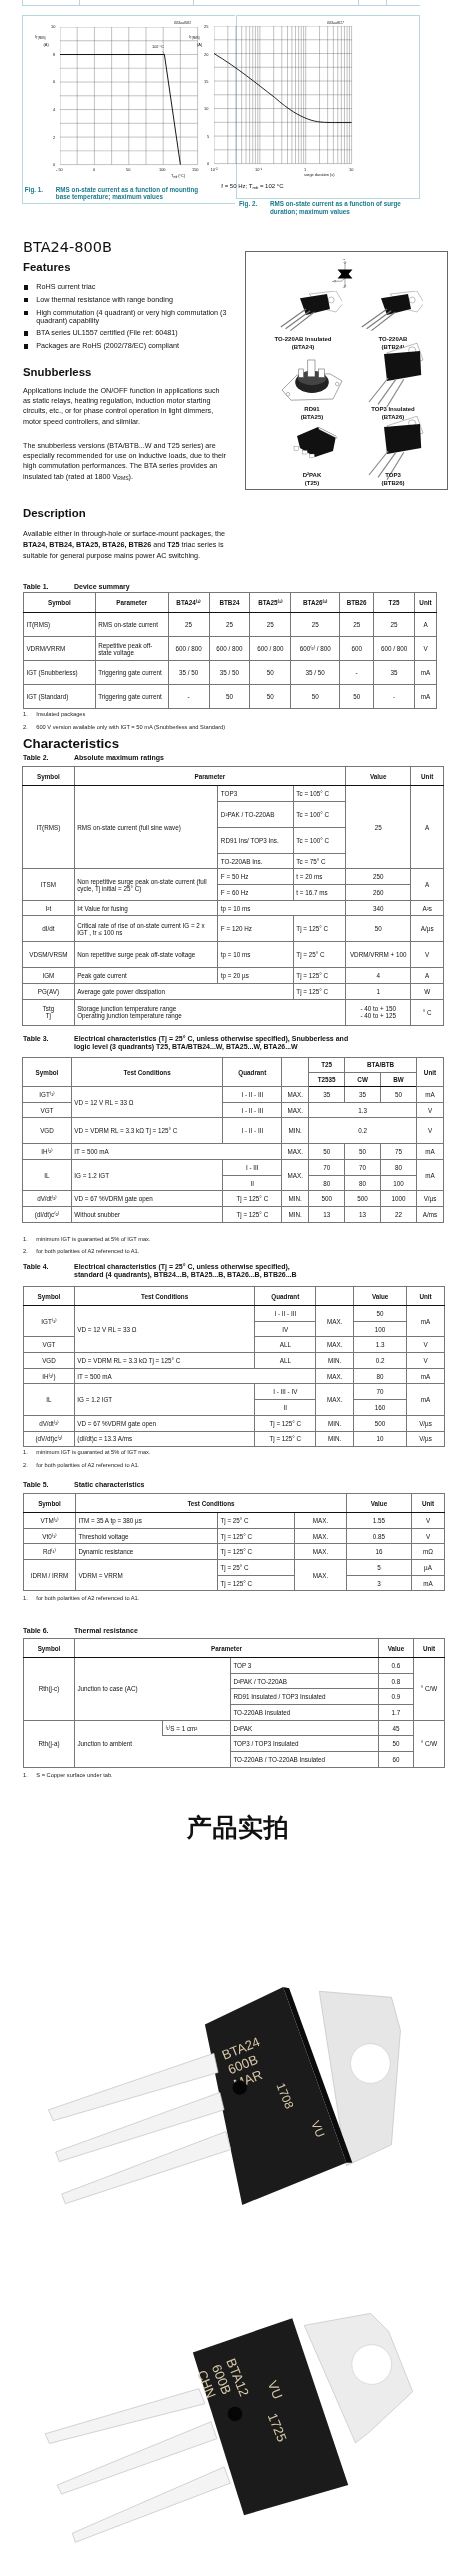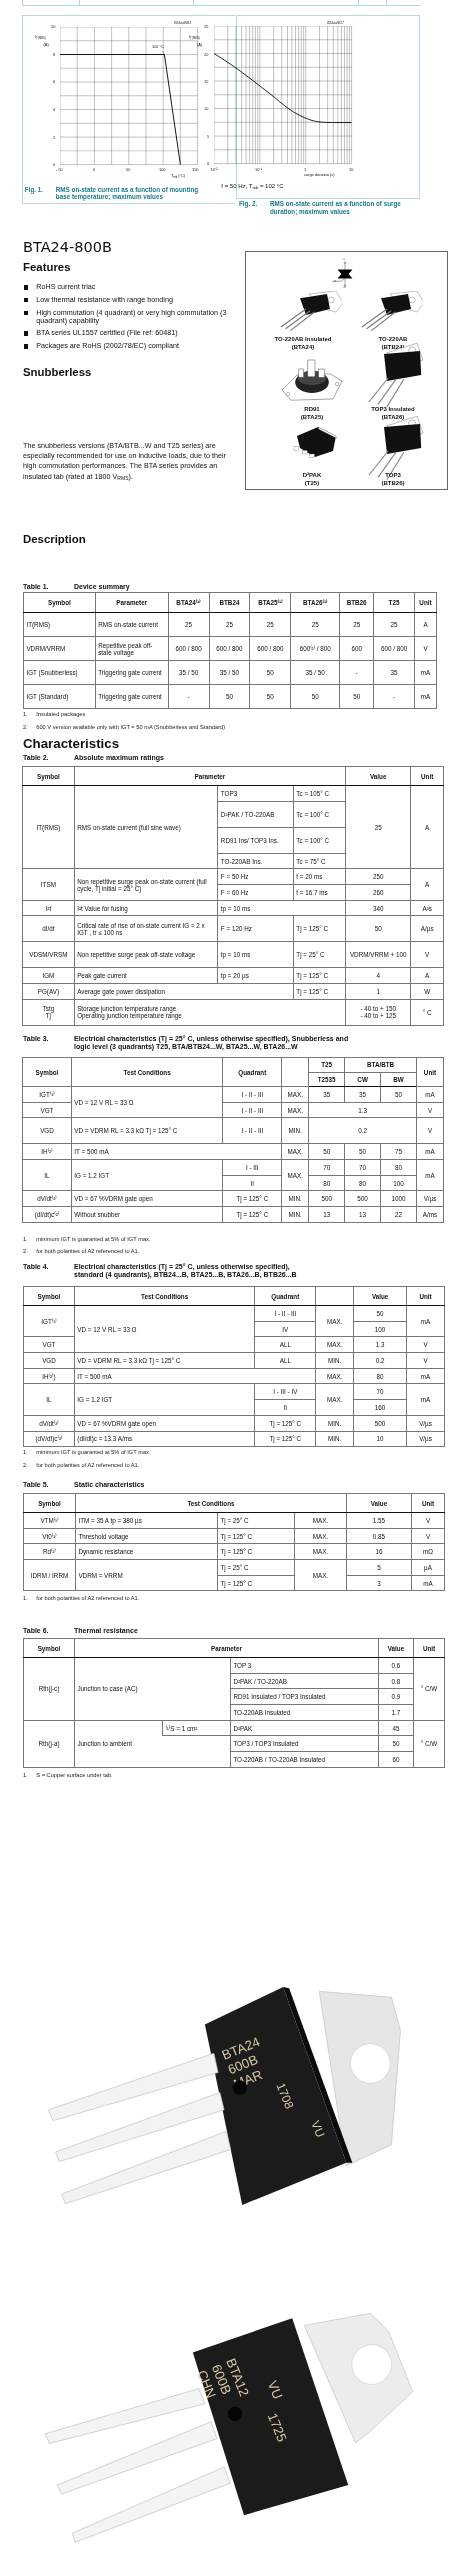--- a/index.html
+++ b/index.html
@@ -178,23 +178,25 @@
   <div class="h2" style="top:261px">Features</div>
   <ul class="bullets">
     <li>RoHS current triac</li>
     <li>Low thermal resistance with range bonding</li>
     <li style="margin-bottom:4.2px">High commutation (4 quadrant) or very high commutation (3 quadrant) capability</li>
     <li>BTA series UL1557 certified (File ref: 60481)</li>
     <li>Packages are RoHS (2002/78/EC) compliant</li>
   </ul>
 
   <div class="h2" style="top:366px">Snubberless</div>
+  <div class="para" style="top:386px">Applications include the ON/OFF function in applications such as static relays, heating regulation, induction motor starting circuits, etc., or for phase control operation in light dimmers, motor speed controllers, and silmilar.</div>
   <div class="para" style="top:441px"><span>The snubberless versions (BTA/BTB...W and T25 series) are especially recommended for use on inductive loads, due to their high commutation performances. The BTA series provides an insulated tab (rated at 1800 V</span><sub>RMS</sub><span>).</span></div>
 
-  <div class="h2" style="top:533px">Description</div>
+  <div class="h2" style="top:507px">Description</div>
+  <div class="para" style="top:528px;font-size:7.2px;line-height:11px"><span>Available either in through-hole or surface-mount packages, the </span><b>BTA24, BTB24, BTA25, BTA26, BTB26</b><span> and </span><b>T25</b><span> triac series is suitable for general purpose mains power AC switching.</span></div>
 
   <div class="pkgbox">
     <svg style="position:absolute;left:87px;top:7.2px" width="24" height="33" viewBox="0 0 40 55">
       <circle cx="20" cy="6" r="1.5" fill="none" stroke="#000" stroke-width="0.6"></circle>
       <line x1="20" y1="7" x2="20" y2="18" stroke="#000" stroke-width="0.6"></line>
       <line x1="8" y1="18" x2="32" y2="18" stroke="#000" stroke-width="0.8"></line>
       <polygon points="8,18 20,32 32,18" fill="#000"></polygon>
       <polygon points="8,32 20,18 32,32" fill="#000"></polygon>
       <line x1="8" y1="32" x2="32" y2="32" stroke="#000" stroke-width="0.8"></line>
       <line x1="20" y1="32" x2="20" y2="44" stroke="#000" stroke-width="0.6"></line>
@@ -778,20 +780,21 @@
         </tr>
       <tr style="height:15.7px">
           <td style="border:none;border-bottom:0.6px solid #777"></td>
           <td class="l">TO-220AB / TO-220AB Insulated</td>
           <td>60</td>
         </tr>
     </tbody>
   </table>
   <div class="fn" style="top:1772px"><span class="n">1.</span><span>S = Copper surface under tab.</span></div>
 
+  <div class="photo-title">产品实拍</div>
 
   <svg class="photo" style="left:0;top:1898px" width="476" height="337" viewBox="0 0 790 560">
     <polygon points="530,155 650,165 665,220 650,410 575,445" fill="#e6e6e6" stroke="#bbb" stroke-width="1"></polygon>
     <circle cx="615" cy="275" r="33" fill="#fff" stroke="#ccc" stroke-width="1"></circle>
     <polygon points="340,210 470,148 575,440 402,510" fill="#1b1b1b"></polygon>
     <polygon points="470,148 480,150 585,440 575,440" fill="#0c0c0c"></polygon>
     <g fill="#f3f3f3" stroke="#b8b8b8" stroke-width="1">
       <polygon points="80,352 355,258 362,290 88,370"></polygon>
       <polygon points="92,422 365,323 372,352 98,438"></polygon>
       <polygon points="102,492 375,388 383,418 108,508"></polygon>

